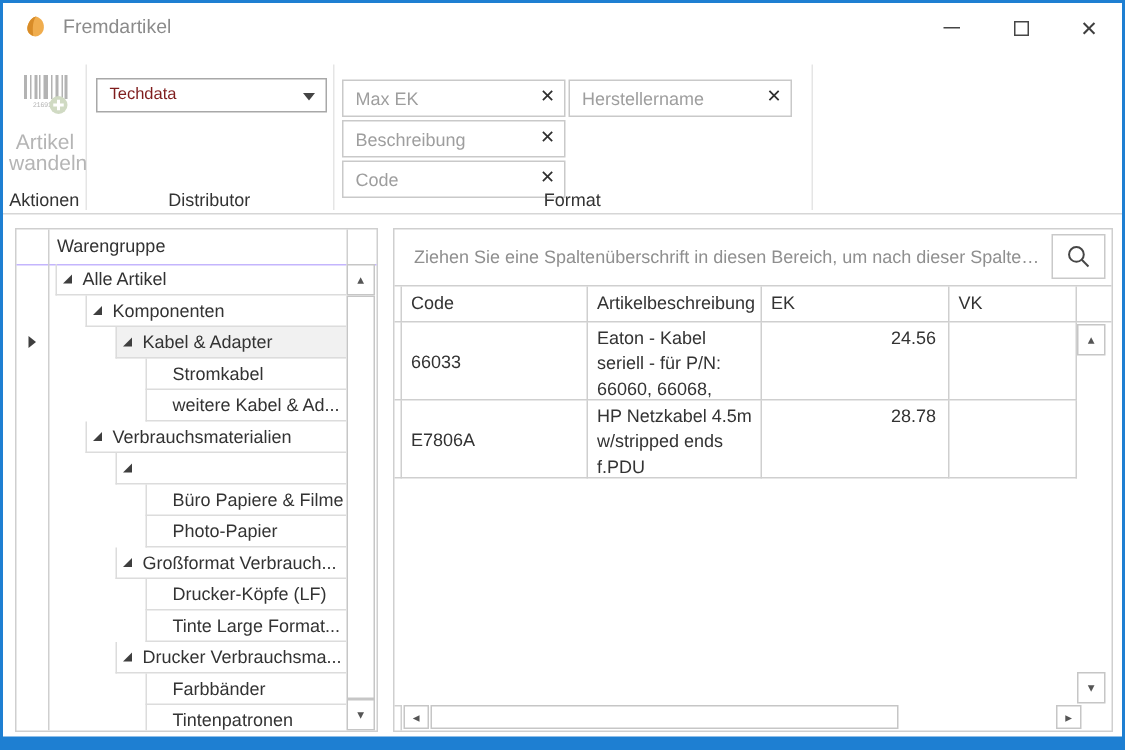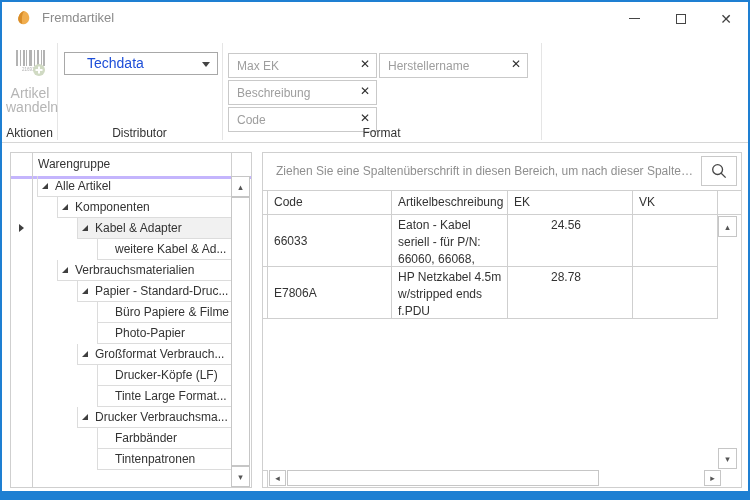--- a/index.html
+++ b/index.html
@@ -23,31 +23,31 @@
   .ribbon{position:absolute;top:33px;left:0;right:0;height:107px;background:#fff;border-bottom:1px solid #d6d6d6;box-sizing:content-box;}
   .rsep{position:absolute;top:8px;bottom:2px;width:1px;background:#e5e5e5;}
   .rsep.s1{left:55px}.rsep.s2{left:220px}.rsep.s3{left:539px}
   .rgroup-label{position:absolute;bottom:2px;text-align:center;font-size:12px;color:#333;}
   .rgl-actions{left:0;width:55px;}
   .rgl-distributor{left:55px;width:165px;}
   .rgl-filter{left:220px;width:319px;}
   .big-btn{position:absolute;left:4px;top:14px;width:48px;text-align:center;}
   .big-btn .cap{font-size:14px;line-height:14px;color:#b5b5b5;margin-top:5px;}
   .combo{position:absolute;left:62px;top:17px;width:154px;height:23px;border:1px solid #a8a8a8;box-sizing:border-box;background:#fff;}
-  .combo .val{position:absolute;left:22px;top:0;line-height:21px;font-size:14px;color:#1d4ed8;}
+  .combo .val{position:absolute;left:8px;top:0;line-height:21px;font-size:11px;color:#7f1d1d;}
   .combo .arrow{position:absolute;right:7px;top:9px;width:0;height:0;border-left:4px solid transparent;border-right:4px solid transparent;border-top:5px solid #444;}
   .flt{position:absolute;height:25px;width:149px;border:1px solid #c9c9c9;box-sizing:border-box;background:#fff;}
   .flt input{position:absolute;left:6px;top:1px;width:115px;height:19px;border:none;outline:none;font-family:inherit;font-size:12px;color:#222;background:transparent;}
   .flt input::placeholder{color:#9e9e9e;opacity:1;}
   .flt .clear{position:absolute;right:6px;top:3px;font-size:12px;color:#2f2f2f;line-height:15px;cursor:default;}
   .flt.f1{left:226px;top:18px}.flt.f2{left:226px;top:45px}.flt.f3{left:226px;top:72px}.flt.f4{left:377px;top:18px}
 
   
   .tree{position:absolute;left:8px;top:150px;width:242px;height:336px;border:1px solid #cfcfcf;box-sizing:border-box;background:#fff;}
-  .tree-header{display:flex;height:23px;border-bottom:3px solid #c4b5fd;}
+  .tree-header{display:flex;height:23px;border-bottom:1px solid #c4b5fd;}
   .tree-header .ind{width:22px;border-right:1px solid #cfcfcf;box-sizing:border-box;}
   .tree-header .cap{flex:1;font-size:12px;color:#333;line-height:22px;padding-left:5px;}
   .tree-header .sbh{width:20px;border-left:1px solid #cfcfcf;box-sizing:border-box;}
   .tree-body{position:absolute;left:0;right:20px;top:23px;bottom:0;overflow:hidden;}
   .ind-col{position:absolute;left:0;top:0;bottom:0;width:22px;border-right:1px solid #cfcfcf;box-sizing:border-box;}
   .focus-arrow{position:absolute;left:8px;width:0;height:0;border-top:4px solid transparent;border-bottom:4px solid transparent;border-left:5px solid #3f3f3f;}
   .rows{position:absolute;left:22px;right:0;top:0;bottom:0;overflow:hidden;}
   .trow{height:21px;display:flex;}
   .sp{flex:none;}
   .lv0 .sp{width:4px}.lv1 .sp{width:24px}.lv2 .sp{width:44px}.lv3 .sp{width:64px}
@@ -72,21 +72,21 @@
   .ghead .fill{flex:1;border-bottom:1px solid #cfcfcf;box-sizing:border-box;}
   .w-ind{width:5px;padding-left:0!important;}
   .w-code{width:124px;}
   .w-desc{width:116px;}
   .w-ek{width:125px;}
   .w-vk{width:85px;}
   .grow{display:flex;height:52px;}
   .grow .c{border-right:1px solid #cfcfcf;border-bottom:1px solid #cfcfcf;box-sizing:border-box;font-size:12px;color:#333;overflow:hidden;}
   .cell-code{display:flex;align-items:center;padding-left:6px;}
   .cell-desc{padding:2px 5px 0 6px;line-height:17px;}
-  .cell-ek{text-align:center;padding:2px 8px 8px 0;line-height:17px;}
+  .cell-ek{text-align:right;padding:2px 8px 8px 0;line-height:17px;}
   .gsb{position:absolute;width:19px;height:21px;border:1px solid #c6c6c6;background:#fff;box-sizing:border-box;display:flex;align-items:center;justify-content:center;font-size:9px;color:#555;}
   .gsb.up{right:4px;top:63px;}
   .gsb.down{right:4px;top:295px;}
   .hscroll{position:absolute;left:0;right:0;bottom:0;height:17px;}
   .hcorner{position:absolute;left:0;top:0;bottom:0;width:5px;border-right:1px solid #cfcfcf;border-top:1px solid #cfcfcf;box-sizing:border-box;}
   .hbtn{position:absolute;top:0;width:17px;height:16px;border:1px solid #c6c6c6;background:#fff;box-sizing:border-box;display:flex;align-items:center;justify-content:center;font-size:9px;color:#555;}
   .hbtn.left{left:6px;}
   .hbtn.right{left:441px;}
   .hthumb{position:absolute;left:24px;top:0;width:312px;height:16px;border:1px solid #c6c6c6;background:#fff;box-sizing:border-box;}
 </style>
@@ -195,35 +195,41 @@
             <span class="sp"></span>
             <div class="tcell focused">
               <span class="exp"></span>
               <span class="tlabel">Kabel &amp; Adapter</span>
             </div>
           </div>
         <div class="trow lv3">
             <span class="sp"></span>
             <div class="tcell">
               <span class="noexp"></span>
+              <span class="tlabel">Stromkabel</span>
+            </div>
+          </div>
+        <div class="trow lv3">
+            <span class="sp"></span>
+            <div class="tcell">
+              <span class="noexp"></span>
               <span class="tlabel">weitere Kabel &amp; Ad...</span>
             </div>
           </div>
         <div class="trow lv1">
             <span class="sp"></span>
             <div class="tcell">
               <span class="exp"></span>
               <span class="tlabel">Verbrauchsmaterialien</span>
             </div>
           </div>
         <div class="trow lv2">
             <span class="sp"></span>
             <div class="tcell">
               <span class="exp"></span>
-              <span class="tlabel">Papier - Standard-Druc...</span>
             </div>
           </div>
         <div class="trow lv3">
             <span class="sp"></span>
             <div class="tcell">
               <span class="noexp"></span>
               <span class="tlabel">Büro Papiere &amp; Filme</span>
             </div>
           </div>
         <div class="trow lv3">

